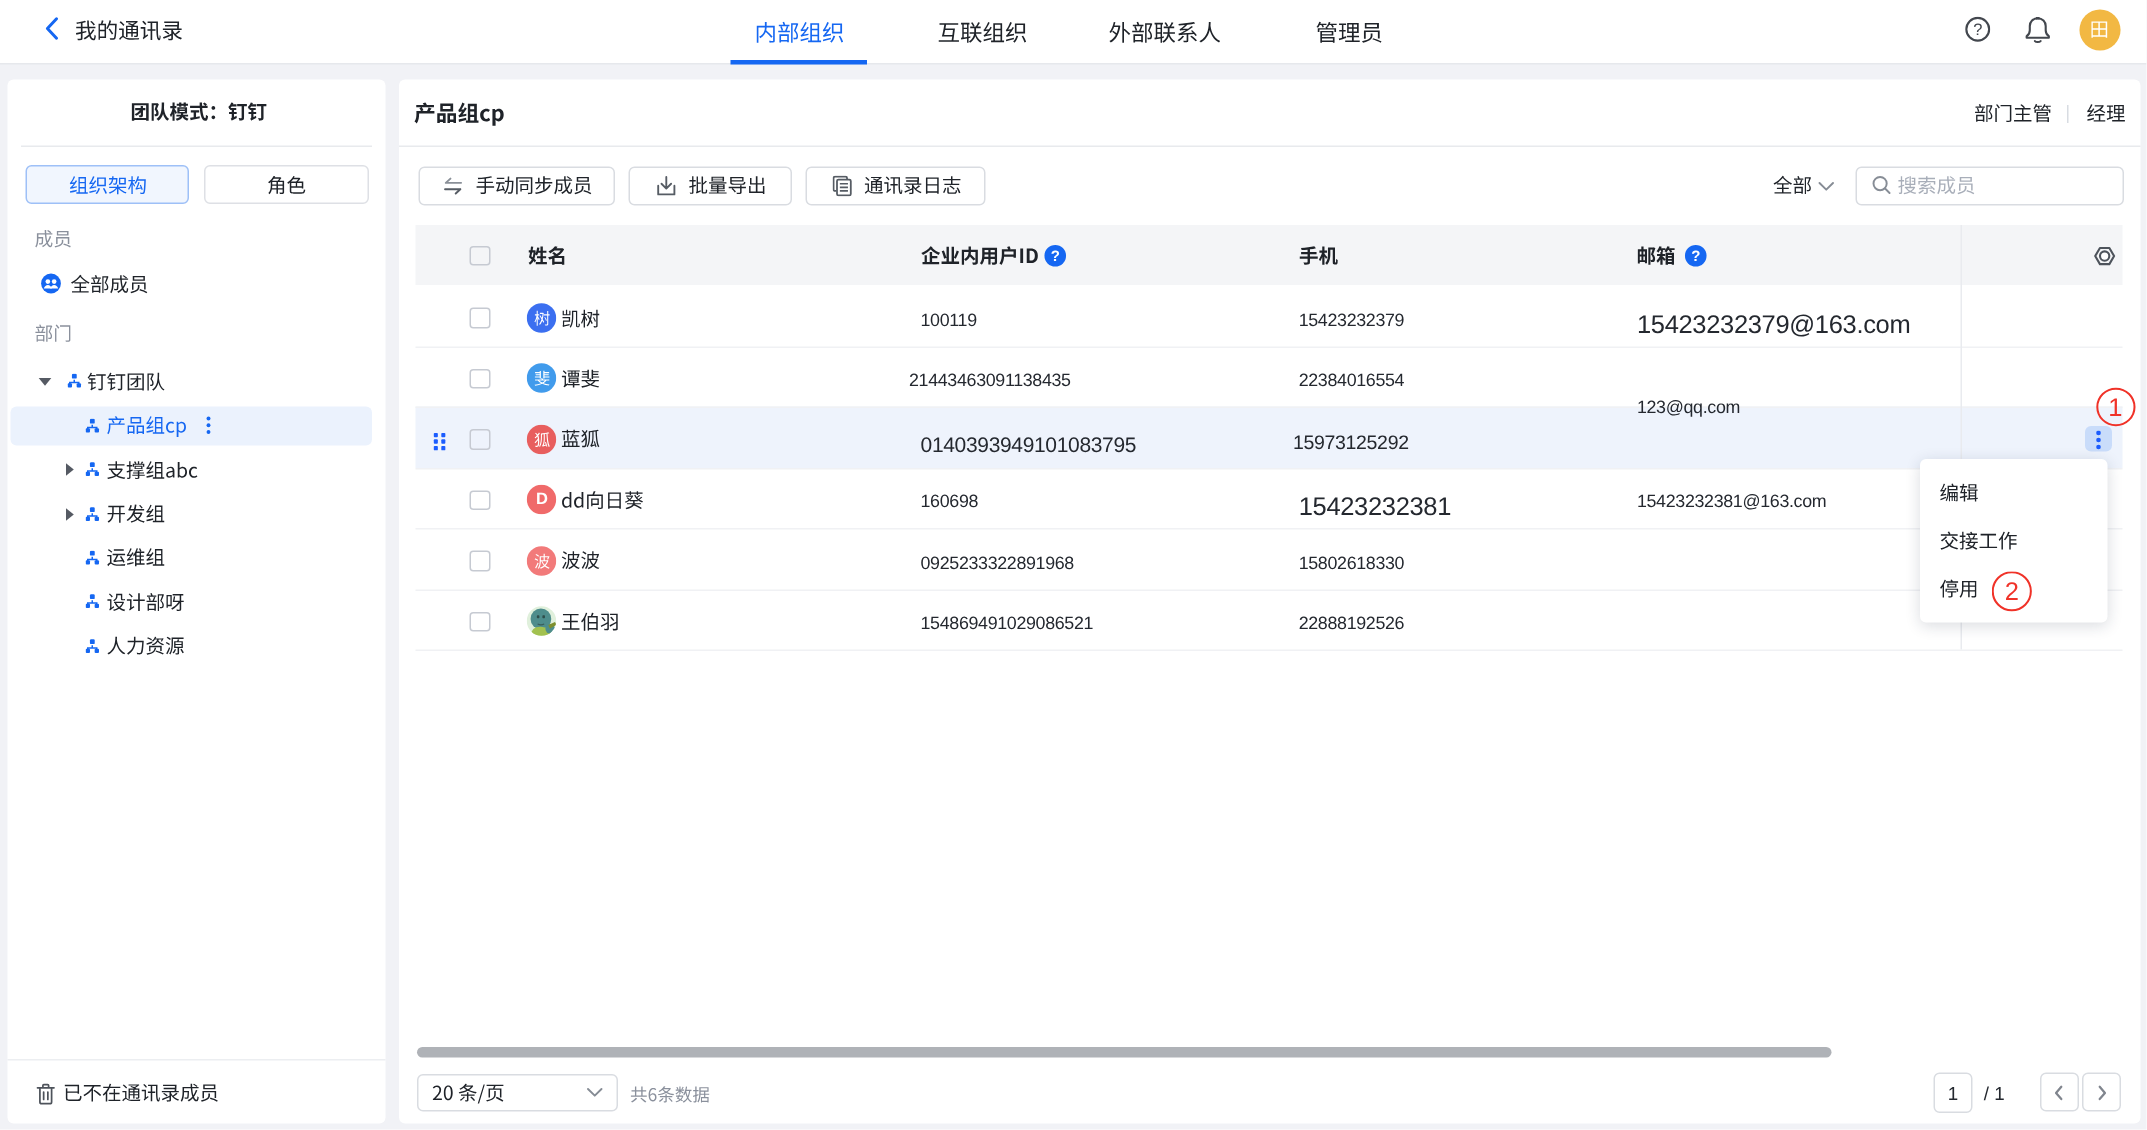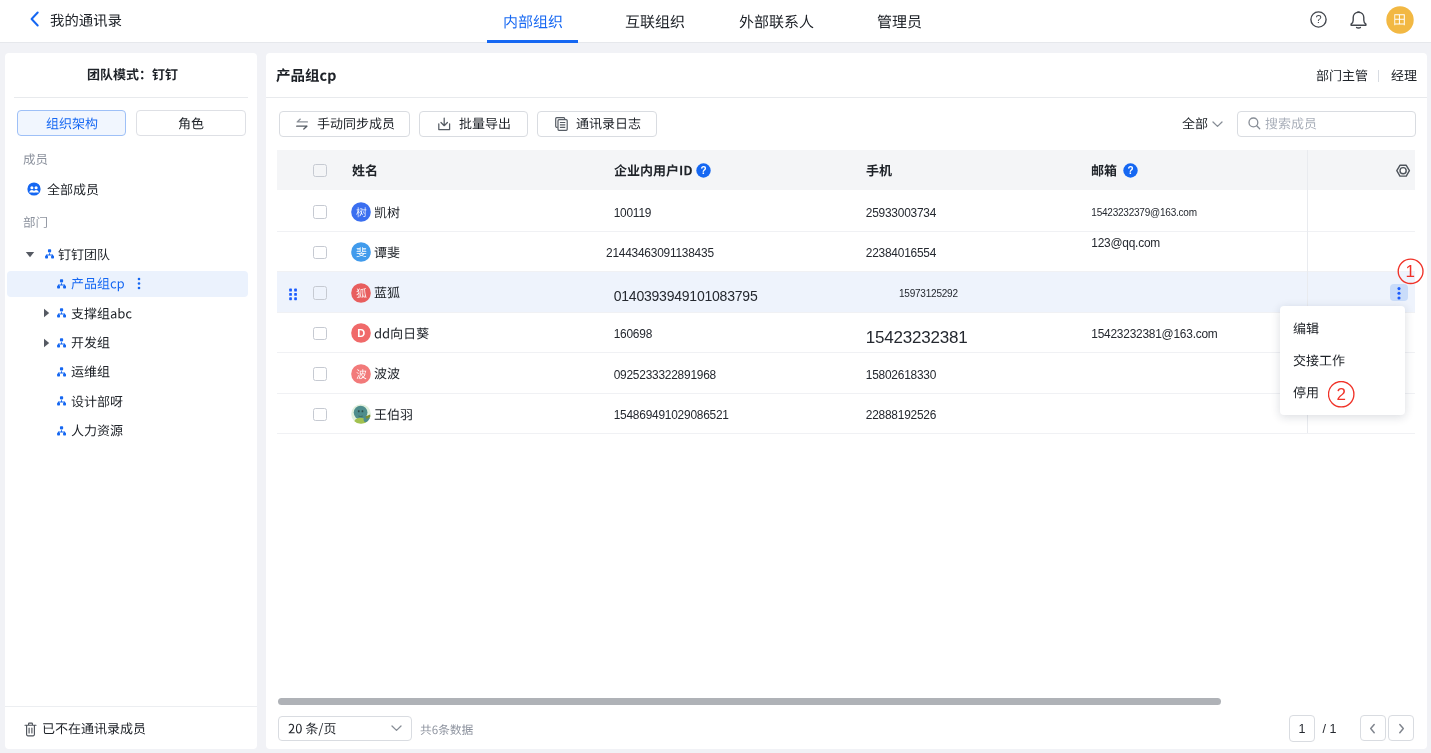--- a/index.html
+++ b/index.html
@@ -246,47 +246,47 @@
 <svg class="t" style="left:351.3px;top:202.0px" width="20" height="20">
     <circle cx="10" cy="10" r="9.8" fill="#3B6FF0"></circle>
   </svg>
 <svg class="t" style="left:355.9px;top:205.7px" width="12.8" height="16.6" viewBox="0 -10.26 12.8 16.6">
     <path fill="#fff" d="M6.9 -4.7C7.3 -4 7.8 -3 8 -2.4L8.6 -2.6C8.4 -3.3 7.9 -4.2 7.4 -4.9ZM3.7 -5.6C4.1 -5 4.6 -4.2 5 -3.4C4.6 -2 4 -0.9 3.4 -0.2C3.6 -0.1 3.8 0.2 3.9 0.3C4.5 -0.3 5.1 -1.3 5.5 -2.5C5.8 -2 6 -1.5 6.2 -1.1L6.8 -1.6C6.6 -2.1 6.2 -2.8 5.8 -3.5C6.1 -4.7 6.4 -6.1 6.5 -7.6L6 -7.8L5.9 -7.8H3.9V-7H5.7C5.6 -6.1 5.5 -5.2 5.3 -4.4C4.9 -4.9 4.5 -5.5 4.2 -6.1ZM8.8 -9V-6.7H6.6V-6H8.8V-0.2C8.8 -0 8.7 0 8.5 0C8.4 0.1 7.8 0.1 7.2 0C7.3 0.2 7.4 0.6 7.5 0.8C8.3 0.8 8.8 0.8 9.1 0.6C9.4 0.5 9.5 0.3 9.5 -0.2V-6H10.4V-6.7H9.5V-9ZM1.8 -9.1V-6.8H0.6V-6H1.7C1.5 -4.5 0.9 -2.8 0.3 -1.9C0.5 -1.7 0.7 -1.4 0.8 -1.2C1.1 -1.8 1.5 -2.7 1.8 -3.7V0.9H2.5V-4.5C2.8 -3.9 3.1 -3.2 3.3 -2.8L3.7 -3.5C3.6 -3.8 2.8 -5.2 2.5 -5.6V-6H3.5V-6.8H2.5V-9.1Z"></path>
   </svg>
 <svg class="t" style="left:374.3px;top:204.5px" width="28.0" height="19.6" viewBox="0 -12.35 28.0 19.6">
     <path fill="#1F2329" d="M7.3 -10.2V-6.3C7.3 -4.3 7.2 -1.5 5.8 0.5C6 0.6 6.4 0.9 6.5 1.1C8 -1 8.2 -4.2 8.2 -6.3V-9.4H10V-0.5C10 0.5 10.1 0.8 10.9 0.8C11 0.8 11.5 0.8 11.6 0.8C12.3 0.8 12.5 0.3 12.6 -1.3C12.3 -1.4 12 -1.5 11.8 -1.7C11.8 -0.3 11.7 0.1 11.5 0.1C11.4 0.1 11.1 0.1 11 0.1C10.9 0.1 10.8 -0 10.8 -0.5V-10.2ZM1.4 0.7C1.6 0.5 2.1 0.4 5.8 -0.5C5.7 -0.7 5.7 -1.1 5.7 -1.4L2.1 -0.5V-2.8H6.1V-6H1V-5.2H5.2V-3.6H1.3V-0.9C1.3 -0.4 1.2 -0.2 1 -0.2C1.1 0 1.3 0.5 1.4 0.7ZM1.1 -10.1V-7.1H6.3V-10.1H5.5V-7.9H4.1V-10.9H3.3V-7.9H1.9V-10.1Z M21.3 -5.6C21.8 -4.8 22.3 -3.6 22.6 -2.8L23.3 -3.2C23.1 -3.9 22.5 -5.1 22 -5.9ZM17.4 -6.8C18 -6 18.5 -5 19 -4.1C18.5 -2.4 17.8 -1.1 17.1 -0.3C17.3 -0.1 17.6 0.2 17.7 0.4C18.5 -0.4 19.1 -1.6 19.6 -3C19.9 -2.4 20.2 -1.8 20.4 -1.3L21.2 -1.9C20.9 -2.5 20.5 -3.3 20 -4.2C20.4 -5.6 20.6 -7.3 20.8 -9.2L20.3 -9.4L20.1 -9.3H17.7V-8.5H19.9C19.8 -7.3 19.6 -6.3 19.3 -5.3C18.9 -6 18.5 -6.7 18.1 -7.3ZM23.5 -10.9V-8.1H21V-7.2H23.5V-0.2C23.5 -0 23.5 0 23.3 0.1C23.1 0.1 22.4 0.1 21.7 0C21.8 0.3 21.9 0.7 22 1C23 1 23.6 0.9 23.9 0.8C24.3 0.6 24.4 0.3 24.4 -0.2V-7.2H25.5V-8.1H24.4V-10.9ZM15.1 -10.9V-8.2H13.7V-7.3H15.1C14.8 -5.5 14.1 -3.4 13.4 -2.2C13.6 -2 13.8 -1.7 13.9 -1.4C14.4 -2.1 14.8 -3.3 15.1 -4.5V1H16V-5.4C16.4 -4.7 16.8 -3.8 16.9 -3.4L17.5 -4.2C17.3 -4.5 16.3 -6.2 16 -6.8V-7.3H17.2V-8.2H16V-10.9Z"></path>
   </svg>
 <div class="lt" style="left:613.7px;top:207.0px;font-size:11.9px;color:#24282F;font-weight:400;letter-spacing:-0.22px">100119</div>
-<div class="lt" style="left:865.8px;top:207.0px;font-size:11.9px;color:#24282F;font-weight:400;letter-spacing:-0.22px">25933003734</div>
-<div class="lt" style="left:1091.3px;top:207.0px;font-size:10px;color:#24282F;font-weight:400;letter-spacing:-0.22px">15423232379@163.com</div>
+<div class="lt" style="left:865.8px;top:207.0px;font-size:11.9px;color:#24282F;font-weight:400;letter-spacing:-0.22px">15423232379</div>
+<div class="lt" style="left:1091.3px;top:207.0px;font-size:17px;color:#24282F;font-weight:400;letter-spacing:-0.22px">15423232379@163.com</div>
 <div style="position:absolute;left:313.3px;top:245.8px;width:13.5px;height:13.5px;border:1px solid #C6CAD2;border-radius:2.5px;box-sizing:border-box"></div>
 <svg class="t" style="left:351.3px;top:242.4px" width="20" height="20">
     <circle cx="10" cy="10" r="9.8" fill="#419BEC"></circle>
   </svg>
 <svg class="t" style="left:355.9px;top:246.2px" width="12.8" height="16.6" viewBox="0 -10.26 12.8 16.6">
     <path fill="#fff" d="M7.3 -2.6C6.8 -2 6.2 -1.6 5.5 -1.2C4.6 -1.6 3.9 -2.1 3.4 -2.6ZM4.7 -4.1 5.2 -3.3H0.7V-2.6H2.5C3.1 -1.9 3.8 -1.3 4.7 -0.8C3.4 -0.3 2 -0 0.4 0.2C0.5 0.3 0.7 0.7 0.8 0.9C2.5 0.6 4.1 0.2 5.5 -0.4C6.8 0.2 8.3 0.6 9.9 0.8C10 0.6 10.2 0.3 10.3 0.1C8.9 -0.1 7.5 -0.4 6.3 -0.8C7.1 -1.3 7.8 -1.9 8.3 -2.6H10.2V-3.3H6.1C5.9 -3.6 5.6 -4 5.4 -4.3ZM6.2 -9.1V-3.9H7V-4.6H10.3V-5.3H7V-6.1H9.8V-6.8H7V-7.5H10.1V-8.2H7V-9.1ZM0.6 -5.3V-4.6H3.8V-3.9H4.6V-9H3.8V-8.2H0.7V-7.5H3.8V-6.8H1.1V-6.1H3.8V-5.3Z"></path>
   </svg>
 <svg class="t" style="left:374.3px;top:244.9px" width="28.0" height="19.6" viewBox="0 -12.35 28.0 19.6">
     <path fill="#1F2329" d="M1.2 -9.9C1.9 -9.3 2.8 -8.5 3.1 -7.9L3.8 -8.6C3.4 -9.1 2.5 -9.9 1.8 -10.5ZM6 -3.5H10.8V-2.8H6ZM6 -4.9H10.8V-4.2H6ZM5.1 -5.6V-2.1H7.9V-1.3H4.6L4.4 -1.8L3.3 -1.1V-6.8H0.6V-5.9H2.4V-1.1C2.4 -0.5 1.9 0 1.6 0.2C1.8 0.4 2.1 0.7 2.2 0.9C2.4 0.7 2.7 0.4 4.5 -0.9V-0.5H7.9V1H8.9V-0.5H12.4V-1.3H8.9V-2.1H11.7V-5.6ZM4.8 -8.8V-6.2H12V-8.8H9.8V-9.6H12.5V-10.4H4.3V-9.6H6.9V-8.8ZM7.7 -9.6H9V-8.8H7.7ZM5.7 -8.1H6.9V-6.9H5.7ZM7.7 -8.1H9V-6.9H7.7ZM9.8 -8.1H11.1V-6.9H9.8Z M21.8 -3.2C21.2 -2.5 20.5 -1.9 19.6 -1.4C18.6 -1.9 17.7 -2.5 17.1 -3.2ZM18.7 -4.9 19.2 -4H13.8V-3.2H16C16.7 -2.3 17.6 -1.6 18.6 -1C17.1 -0.4 15.4 -0 13.5 0.2C13.7 0.4 13.9 0.8 14 1.1C16 0.7 18 0.3 19.6 -0.5C21.1 0.2 22.9 0.7 24.9 1C25 0.7 25.2 0.3 25.4 0.1C23.7 -0.1 22 -0.4 20.6 -1C21.5 -1.6 22.4 -2.3 23 -3.2H25.2V-4H20.3C20.1 -4.4 19.8 -4.8 19.6 -5.2ZM20.4 -10.9V-4.6H21.4V-5.6H25.4V-6.4H21.4V-7.4H24.8V-8.1H21.4V-9.1H25.1V-9.9H21.4V-10.9ZM13.8 -6.4V-5.6H17.6V-4.7H18.6V-10.9H17.6V-9.9H13.9V-9.1H17.6V-8.2H14.3V-7.4H17.6V-6.4Z"></path>
   </svg>
 <div class="lt" style="left:606px;top:247.4px;font-size:11.9px;color:#24282F;font-weight:400;letter-spacing:-0.22px">21443463091138435</div>
 <div class="lt" style="left:865.8px;top:247.4px;font-size:11.9px;color:#24282F;font-weight:400;letter-spacing:-0.22px">22384016554</div>
-<div class="lt" style="left:1091.3px;top:237px;font-size:11.9px;color:#24282F;font-weight:400;letter-spacing:-0.22px">123@qq.com</div>
+<div class="lt" style="left:1091.3px;top:265px;font-size:11.9px;color:#24282F;font-weight:400;letter-spacing:-0.22px">123@qq.com</div>
 <div style="position:absolute;left:313.3px;top:286.2px;width:13.5px;height:13.5px;border:1px solid #C6CAD2;border-radius:2.5px;box-sizing:border-box"></div>
 <svg class="t" style="left:351.3px;top:282.9px" width="20" height="20">
     <circle cx="10" cy="10" r="9.8" fill="#E85E5E"></circle>
   </svg>
 <svg class="t" style="left:355.9px;top:286.6px" width="12.8" height="16.6" viewBox="0 -10.26 12.8 16.6">
     <path fill="#fff" d="M3.3 -8.9C3.1 -8.4 2.8 -8 2.4 -7.6C2.1 -8 1.7 -8.4 1.3 -8.8L0.7 -8.4C1.2 -7.9 1.6 -7.4 1.9 -7C1.4 -6.4 0.9 -6 0.4 -5.7C0.6 -5.5 0.8 -5.2 0.9 -5C1.4 -5.3 1.8 -5.7 2.3 -6.2C2.4 -5.8 2.5 -5.4 2.6 -4.9C2.1 -4 1.2 -2.9 0.4 -2.4C0.5 -2.3 0.7 -2 0.9 -1.7C1.5 -2.2 2.2 -3 2.7 -3.7L2.7 -3.3C2.7 -1.9 2.6 -0.7 2.3 -0.3C2.3 -0.2 2.2 -0.1 2 -0.1C1.7 -0.1 1.3 -0.1 0.8 -0.1C0.9 0.1 1 0.4 1 0.7C1.5 0.7 2 0.7 2.3 0.6C2.6 0.6 2.8 0.5 3 0.3C3.4 -0.3 3.5 -1.7 3.5 -3.3C3.5 -4.5 3.4 -5.7 2.9 -6.9C3.3 -7.4 3.7 -8 3.9 -8.5ZM5.9 0.5C6.1 0.4 6.4 0.3 8.1 -0.2C8.2 0.1 8.3 0.4 8.3 0.6L8.9 0.4C8.7 -0.4 8.3 -1.7 7.9 -2.6L7.3 -2.5C7.5 -2 7.7 -1.4 7.9 -0.9L6.5 -0.5C7.2 -2.1 7.2 -4 7.2 -5.5V-7.9L8.3 -8.1C8.5 -4.4 8.8 -1.1 9.8 0.8C10 0.6 10.3 0.3 10.5 0.2C9.5 -1.5 9.2 -4.8 9 -8.2C9.4 -8.3 9.8 -8.4 10.2 -8.5L9.5 -9.1C8.4 -8.7 6.4 -8.4 4.6 -8.2V-6.1C4.6 -4.3 4.5 -1.6 3.4 0.3C3.6 0.4 3.9 0.6 4 0.8C5.2 -1.3 5.3 -4.2 5.3 -6.1V-7.6L6.5 -7.8V-5.5C6.5 -3.8 6.5 -1.7 5.4 -0.1C5.5 0 5.8 0.3 5.9 0.5Z"></path>
   </svg>
 <svg class="t" style="left:374.3px;top:285.4px" width="28.0" height="19.6" viewBox="0 -12.35 28.0 19.6">
     <path fill="#1F2329" d="M8.5 -5.7C9.1 -5 9.7 -4 9.9 -3.4L10.7 -3.8C10.5 -4.5 9.8 -5.4 9.2 -6.1ZM4.1 -8V-3.5H5.1V-8ZM1.7 -7.6V-3.8H2.6V-7.6ZM8.3 -10.9V-10H4.7V-10.9H3.8V-10H0.7V-9.2H3.8V-8.4H4.7V-9.2H8.3V-8.4H9.2V-9.2H12.3V-10H9.2V-10.9ZM7.5 -8.3C7.2 -6.9 6.6 -5.6 5.8 -4.7C6.1 -4.5 6.5 -4.3 6.6 -4.1C7.1 -4.7 7.5 -5.4 7.9 -6.3H11.8V-7.1H8.2C8.3 -7.4 8.4 -7.7 8.5 -8.1ZM2 -3.1V-0.2H0.6V0.7H12.4V-0.2H11V-3.1ZM3 -0.2V-2.3H4.8V-0.2ZM5.6 -0.2V-2.3H7.4V-0.2ZM8.3 -0.2V-2.3H10.1V-0.2Z M17 -10.7C16.7 -10.2 16.4 -9.6 15.9 -9.1C15.6 -9.6 15.1 -10.1 14.5 -10.6L13.8 -10.1C14.5 -9.5 14.9 -9 15.3 -8.4C14.7 -7.8 14.1 -7.2 13.5 -6.8C13.7 -6.6 14 -6.2 14.1 -6C14.7 -6.4 15.2 -6.9 15.7 -7.5C15.9 -7 16.1 -6.5 16.1 -5.9C15.5 -4.8 14.4 -3.5 13.4 -2.9C13.7 -2.7 13.9 -2.4 14 -2.1C14.8 -2.7 15.6 -3.6 16.3 -4.5L16.3 -3.9C16.3 -2.3 16.2 -0.8 15.8 -0.4C15.7 -0.2 15.6 -0.2 15.4 -0.2C15.1 -0.1 14.6 -0.1 13.9 -0.2C14.1 0.1 14.2 0.5 14.2 0.8C14.8 0.9 15.4 0.9 15.8 0.8C16.1 0.7 16.4 0.6 16.6 0.3C17.1 -0.4 17.3 -2.1 17.3 -3.9C17.3 -5.4 17.1 -6.9 16.4 -8.3C16.9 -8.9 17.4 -9.6 17.7 -10.2ZM20.1 0.6C20.3 0.4 20.7 0.3 22.7 -0.3C22.8 0.1 22.9 0.5 23 0.8L23.7 0.5C23.5 -0.5 23 -2 22.5 -3.2L21.8 -3C22.1 -2.4 22.3 -1.7 22.5 -1L20.8 -0.6C21.7 -2.6 21.7 -4.9 21.7 -6.6V-9.5L23 -9.7C23.2 -5.3 23.6 -1.3 24.8 0.9C25 0.7 25.4 0.3 25.6 0.2C24.4 -1.8 24 -5.8 23.9 -9.9C24.3 -10 24.8 -10.1 25.2 -10.2L24.5 -10.9C23.1 -10.5 20.7 -10.1 18.5 -9.9V-7.4C18.5 -5.2 18.4 -1.9 17.1 0.4C17.3 0.5 17.7 0.8 17.8 0.9C19.2 -1.5 19.4 -5.1 19.4 -7.4V-9.2L20.9 -9.4V-6.6C20.9 -4.6 20.8 -2 19.5 -0.1C19.7 0 20 0.4 20.1 0.6Z"></path>
   </svg>
 <div class="lt" style="left:613.7px;top:287.9px;font-size:14px;color:#24282F;font-weight:400;letter-spacing:-0.22px">0140393949101083795</div>
-<div class="lt" style="left:899px;top:287.9px;font-size:10px;color:#24282F;font-weight:400;letter-spacing:-0.22px">15973125292</div>
+<div class="lt" style="left:862px;top:287.9px;font-size:13px;color:#24282F;font-weight:400;letter-spacing:-0.22px">15973125292</div>
 <div style="position:absolute;left:313.3px;top:326.7px;width:13.5px;height:13.5px;border:1px solid #C6CAD2;border-radius:2.5px;box-sizing:border-box"></div>
 <svg class="t" style="left:351.3px;top:323.4px" width="20" height="20">
     <circle cx="10" cy="10" r="9.8" fill="#F06A6A"></circle>
   </svg>
 <div class="lt" style="left:361.3px;transform:translateX(-50%);top:326.5px;font-size:11.0px;color:#fff;font-weight:700;letter-spacing:0px">D</div>
 <svg class="t" style="left:374.3px;top:325.8px" width="57.1" height="19.6" viewBox="0 -12.35 57.1 19.6">
     <path fill="#1F2329" d="M3.6 0.2C4.4 0.2 5.2 -0.3 5.7 -0.8H5.8L5.9 0H6.9V-10.3H5.7V-7.6L5.7 -6.4C5.1 -6.9 4.6 -7.2 3.7 -7.2C2.1 -7.2 0.7 -5.8 0.7 -3.5C0.7 -1.2 1.8 0.2 3.6 0.2ZM3.9 -0.8C2.6 -0.8 1.9 -1.8 1.9 -3.5C1.9 -5.1 2.8 -6.2 4 -6.2C4.5 -6.2 5.1 -6 5.7 -5.5V-1.8C5.1 -1.1 4.5 -0.8 3.9 -0.8Z M11.7 0.2C12.5 0.2 13.3 -0.3 13.8 -0.8H13.8L13.9 0H14.9V-10.3H13.7V-7.6L13.8 -6.4C13.2 -6.9 12.6 -7.2 11.8 -7.2C10.2 -7.2 8.7 -5.8 8.7 -3.5C8.7 -1.2 9.9 0.2 11.7 0.2ZM11.9 -0.8C10.7 -0.8 10 -1.8 10 -3.5C10 -5.1 10.9 -6.2 12 -6.2C12.6 -6.2 13.1 -6 13.7 -5.5V-1.8C13.1 -1.1 12.6 -0.8 11.9 -0.8Z M21.8 -10.9C21.6 -10.3 21.3 -9.4 21 -8.7H17.4V1H18.4V-7.7H26.9V-0.3C26.9 -0 26.9 0.1 26.6 0.1C26.3 0.1 25.4 0.1 24.5 0C24.6 0.3 24.8 0.8 24.8 1C26 1 26.8 1 27.3 0.9C27.8 0.7 27.9 0.4 27.9 -0.3V-8.7H22.1C22.4 -9.3 22.7 -10 23 -10.8ZM21 -5.1H24.3V-2.6H21ZM20.1 -6V-0.8H21V-1.7H25.2V-6Z M32.4 -4.6H38.9V-0.9H32.4ZM32.4 -5.5V-9.1H38.9V-5.5ZM31.4 -10V0.9H32.4V0.1H38.9V0.8H39.9V-10Z M53.5 -7.1C53.1 -6.6 52.4 -6.1 51.8 -5.7C51.4 -5.9 51.1 -6.2 50.9 -6.5C51.5 -6.9 52.2 -7.4 52.8 -7.9L52.1 -8.4C51.7 -8 51 -7.5 50.5 -7C50.1 -7.5 49.9 -8 49.6 -8.5L48.8 -8.3C49.3 -7 50.1 -5.9 51.1 -5H46.2C47.1 -5.7 47.7 -6.7 48.2 -7.8L47.6 -8L47.4 -8H43.5V-7.2H47C46.7 -6.7 46.2 -6.1 45.8 -5.7C45.4 -6.1 44.8 -6.6 44.2 -6.9L43.7 -6.4C44.2 -6.1 44.7 -5.6 45.1 -5.2C44.4 -4.6 43.5 -4.2 42.6 -3.9C42.8 -3.8 43 -3.4 43.1 -3.2C44.1 -3.5 45.1 -4.1 45.9 -4.7V-4.2H48.1V-3.2L48.1 -2.9H44V-2.1H47.8C47.3 -1.2 46.1 -0.4 43 0.3C43.2 0.5 43.5 0.9 43.6 1.1C46.5 0.4 47.9 -0.5 48.6 -1.4C50.3 -0.7 52.2 0.3 53.3 1L53.9 0.3C52.8 -0.4 50.7 -1.4 49.1 -2.1H53.3V-2.9H49.1L49.1 -3.2V-4.2H51.2V-4.9C52.1 -4.2 53 -3.7 54.1 -3.4C54.3 -3.6 54.5 -4 54.7 -4.2C53.9 -4.4 53 -4.8 52.3 -5.2C52.9 -5.6 53.6 -6.1 54.2 -6.6ZM42.9 -10V-9.2H45.8V-8.3H46.7V-9.2H50.5V-8.3H51.4V-9.2H54.4V-10H51.4V-10.9H50.5V-10H46.7V-10.9H45.8V-10Z"></path>
   </svg>
 <div class="lt" style="left:613.7px;top:328.4px;font-size:11.9px;color:#24282F;font-weight:400;letter-spacing:-0.22px">160698</div>
 <div class="lt" style="left:865.8px;top:328.4px;font-size:17px;color:#24282F;font-weight:400;letter-spacing:-0.22px">15423232381</div>

